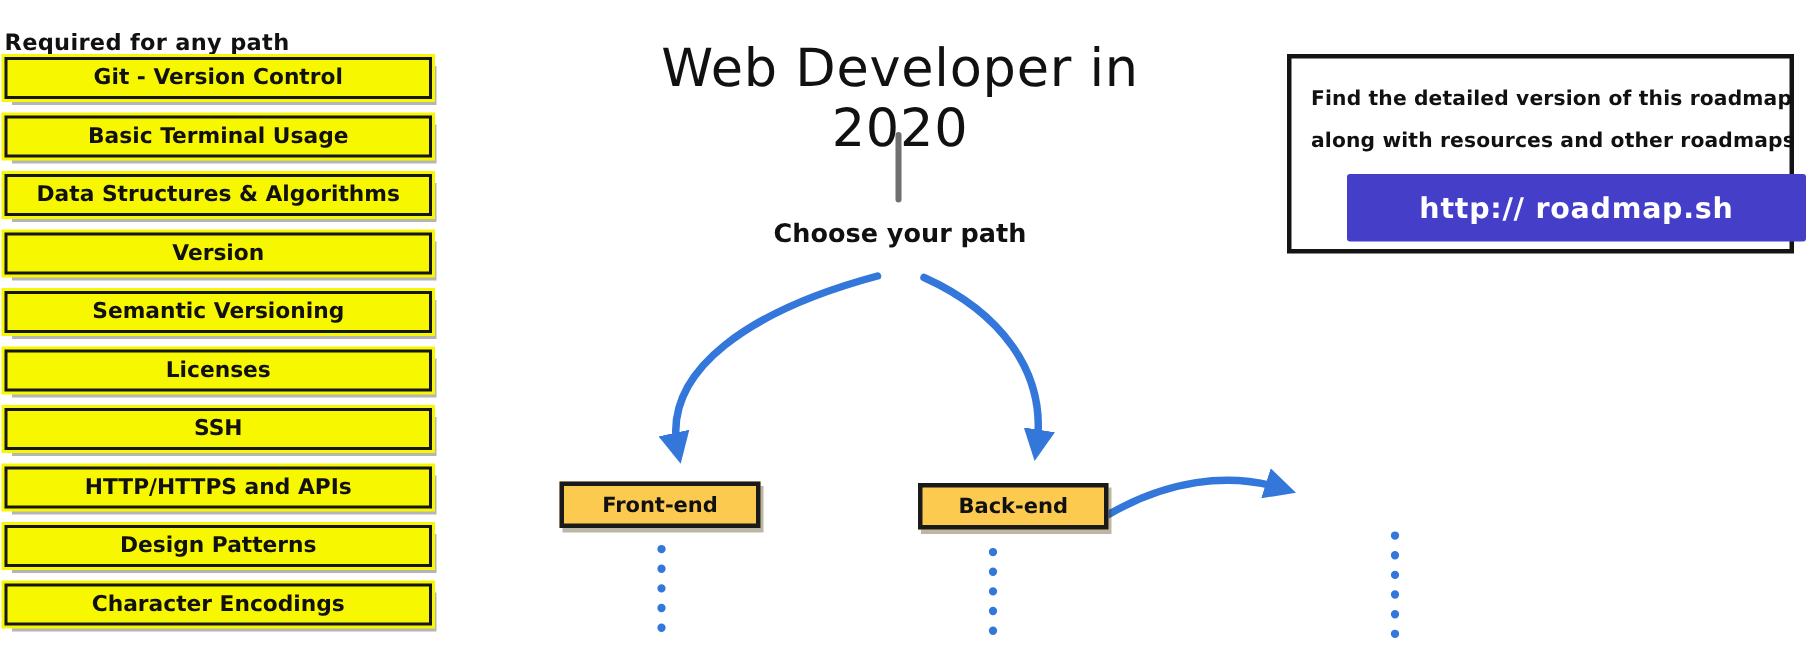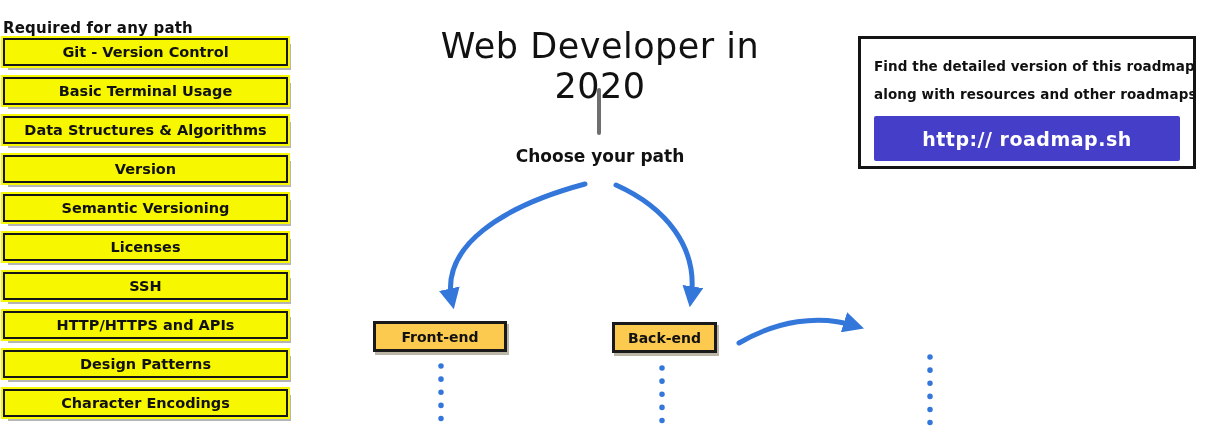--- a/index.html
+++ b/index.html
@@ -65,33 +65,34 @@
     white-space:nowrap;letter-spacing:.1px;
   }
   .url-button{
     margin-top:8px;height:45px;width:100%;
     background:var(--purple);
     border:none;border-radius:2px;
     display:flex;align-items:center;justify-content:center;
     color:#ffffff;font-size:19px;font-weight:bold;letter-spacing:.5px;
     font-family:"DejaVu Sans","Liberation Sans",sans-serif;
     cursor:pointer;
+    margin-left:24px;
   }
 
   
   .path-node{
     position:absolute;height:31px;
     background:var(--orange);
     border:3px solid #1a1a1a;
     box-shadow:2px 3px 0 rgba(60,45,0,.35);
     display:flex;align-items:center;justify-content:center;
     font-size:14px;font-weight:bold;
   }
   .node-frontend{left:373px;top:321px;width:134px;}
-  .node-backend{left:612px;top:322px;width:105px;}
+  .node-backend{left:612px;top:322px;width:127px;}
   .node-devops{left:879px;top:315px;width:112px;}
 
   
   .overlay{
     position:absolute;left:0;top:0;width:1207px;height:436px;
     pointer-events:none;
   }
   .arrow{
     fill:none;stroke:var(--blue);stroke-width:5;stroke-linecap:round;
   }

